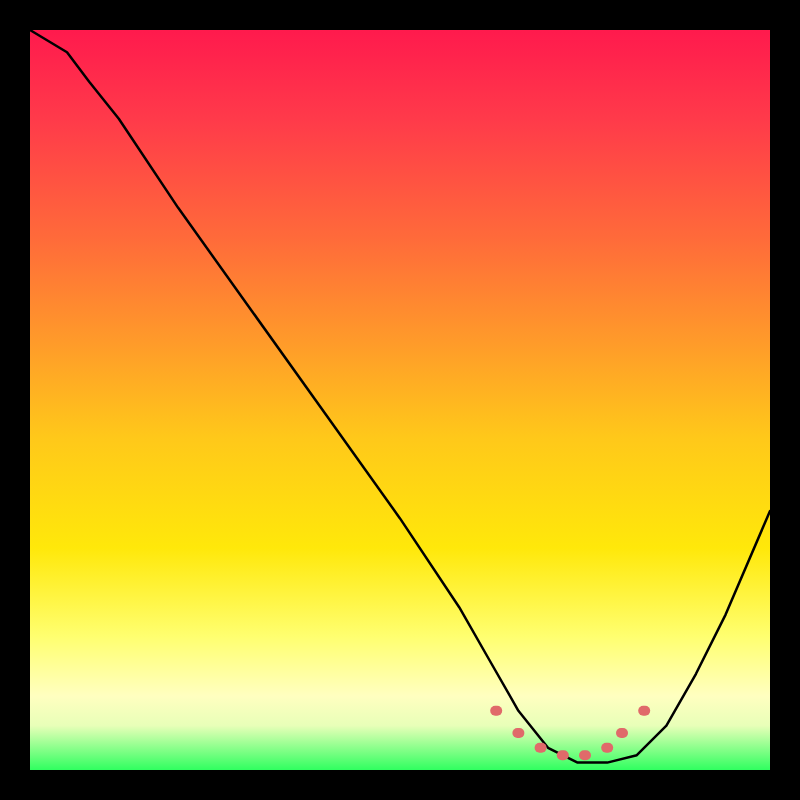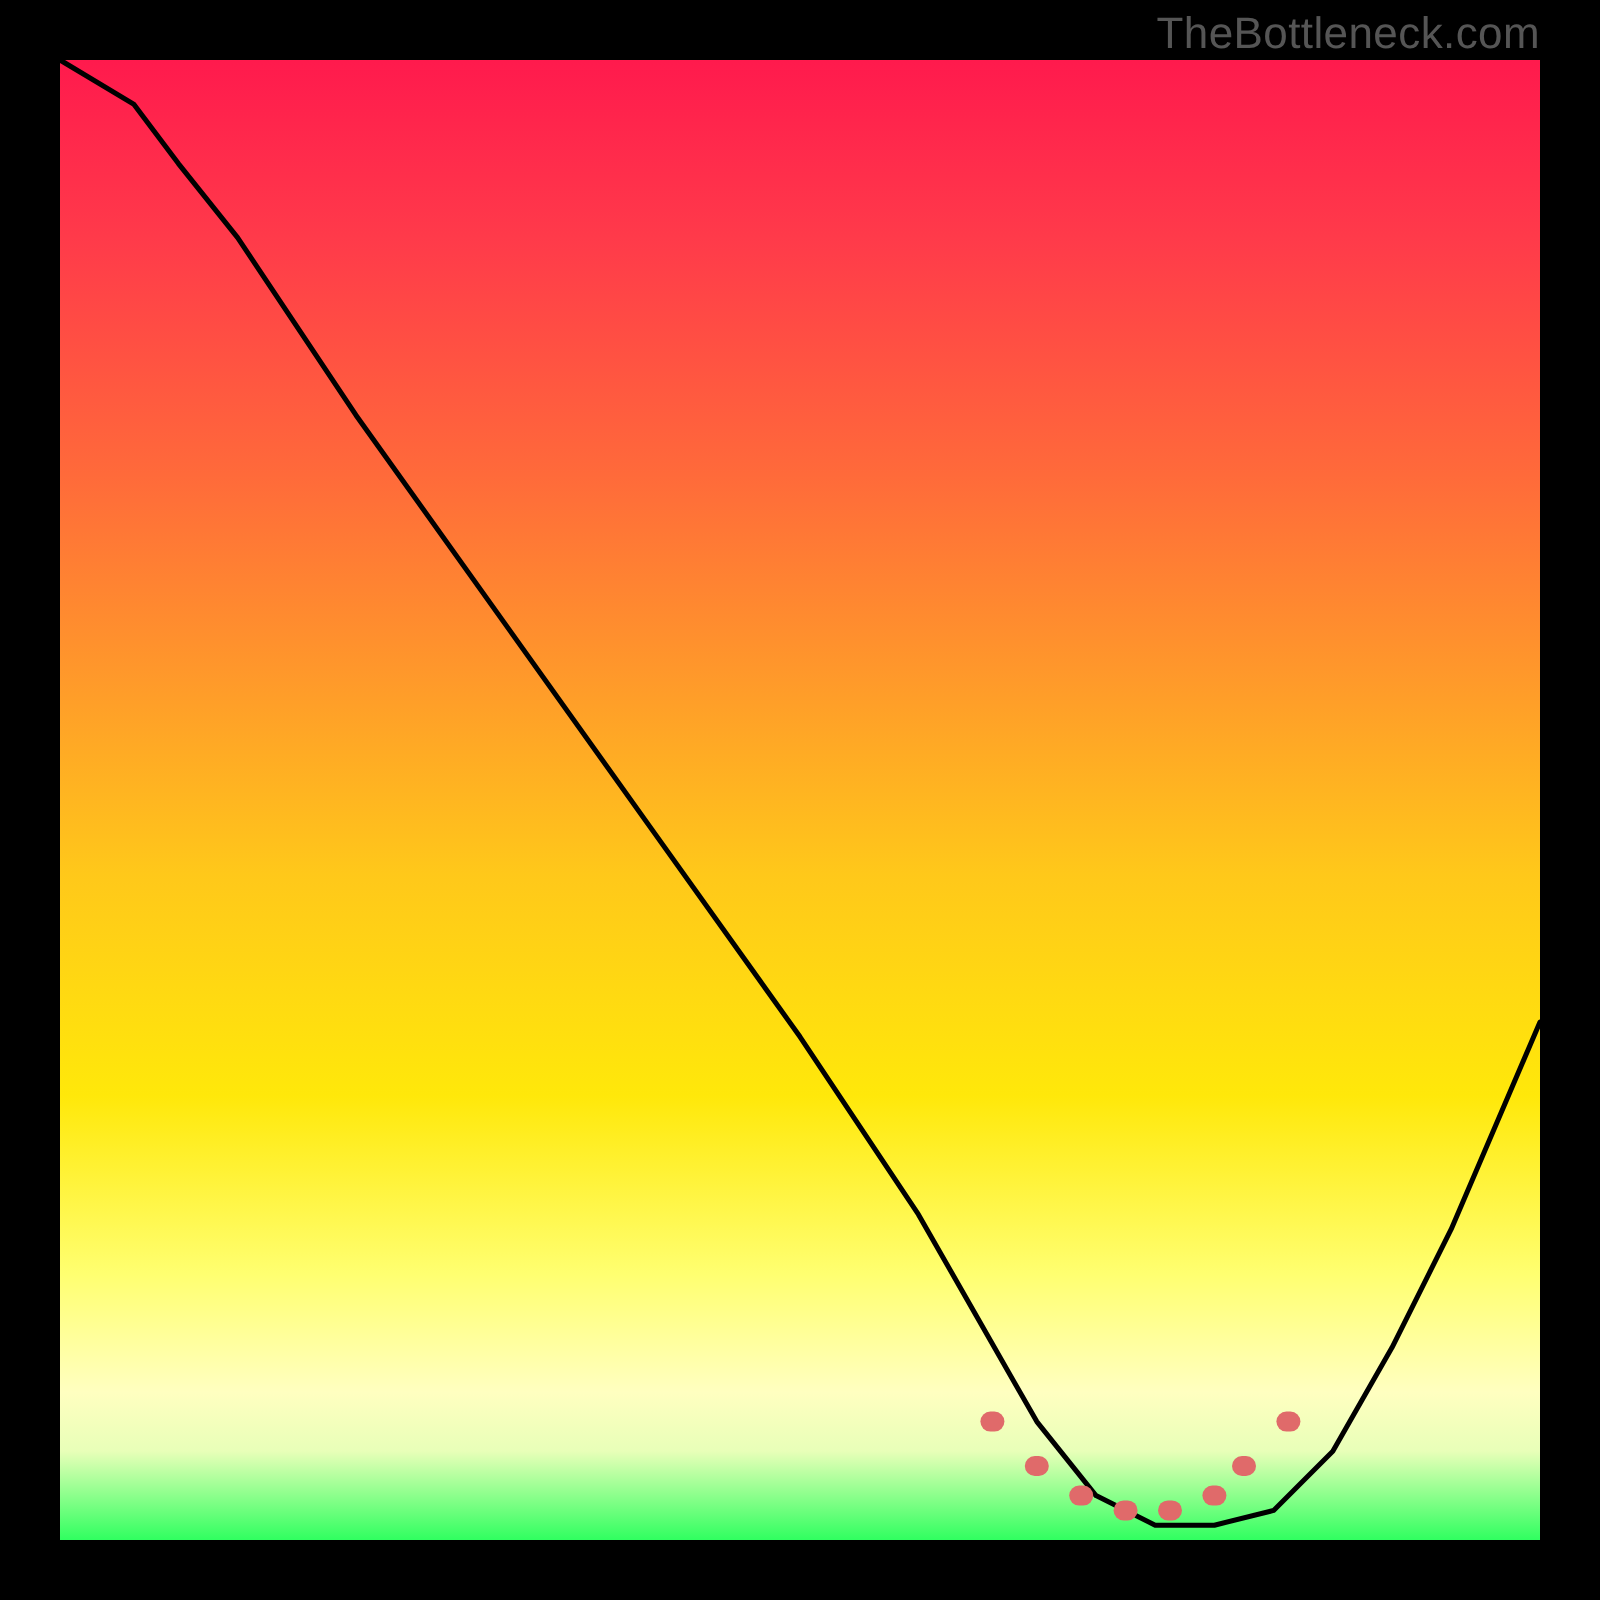--- a/index.html
+++ b/index.html
@@ -53,21 +53,20 @@
     width: 740px;
     height: 740px;
     overflow: visible;
   }
 </style>
 </head>
 <body>
 
 <div class="frame">
 
-  <div class="watermark">TheBottleneck.com</div>
 
   <div class="plot-area">
     <svg class="curve" viewBox="0 0 740 740" preserveAspectRatio="none">
       <path id="curve-path" fill="none" stroke-width="2.5" stroke-linejoin="round" stroke-linecap="round" d="M0.0 0.0 L37.0 22.2 L59.2 51.8 L88.8 88.8 L148.0 177.6 L222.0 281.2 L296.0 384.8 L370.0 488.4 L429.2 577.2 L458.8 629.0 L488.4 680.8 L518.0 717.8 L547.6 732.6 L577.2 732.6 L606.8 725.2 L636.4 695.6 L666.0 643.8 L695.6 584.6 L740.0 481.0" stroke="#000000"></path>
       <g id="markers-group">
           <rect x="460.2" y="675.8" width="12" height="10" rx="5" ry="5" fill="#e06a6a"></rect>
           <rect x="482.4" y="698.0" width="12" height="10" rx="5" ry="5" fill="#e06a6a"></rect>
           <rect x="504.6" y="712.8" width="12" height="10" rx="5" ry="5" fill="#e06a6a"></rect>
           <rect x="526.8" y="720.2" width="12" height="10" rx="5" ry="5" fill="#e06a6a"></rect>
           <rect x="549.0" y="720.2" width="12" height="10" rx="5" ry="5" fill="#e06a6a"></rect>

